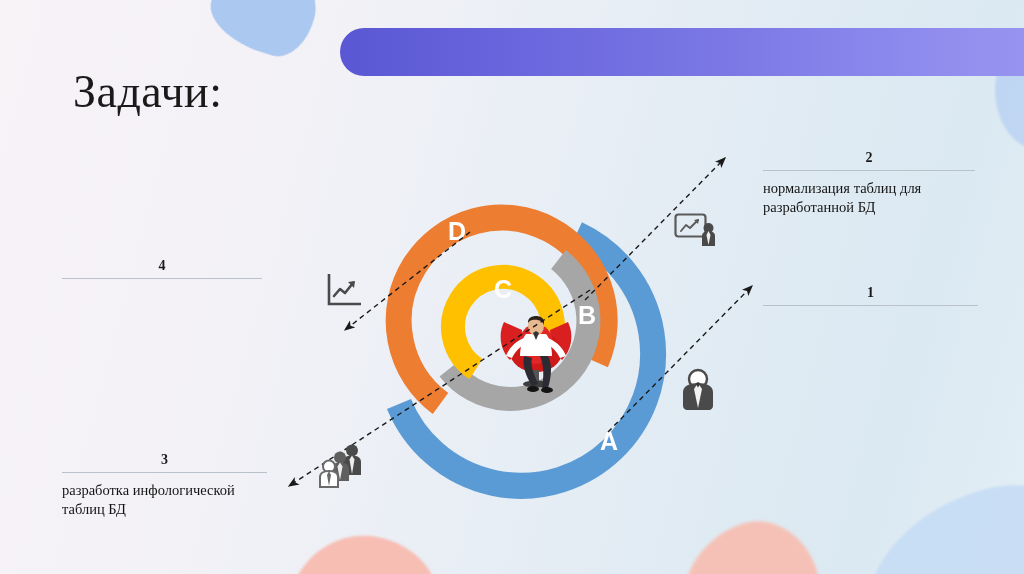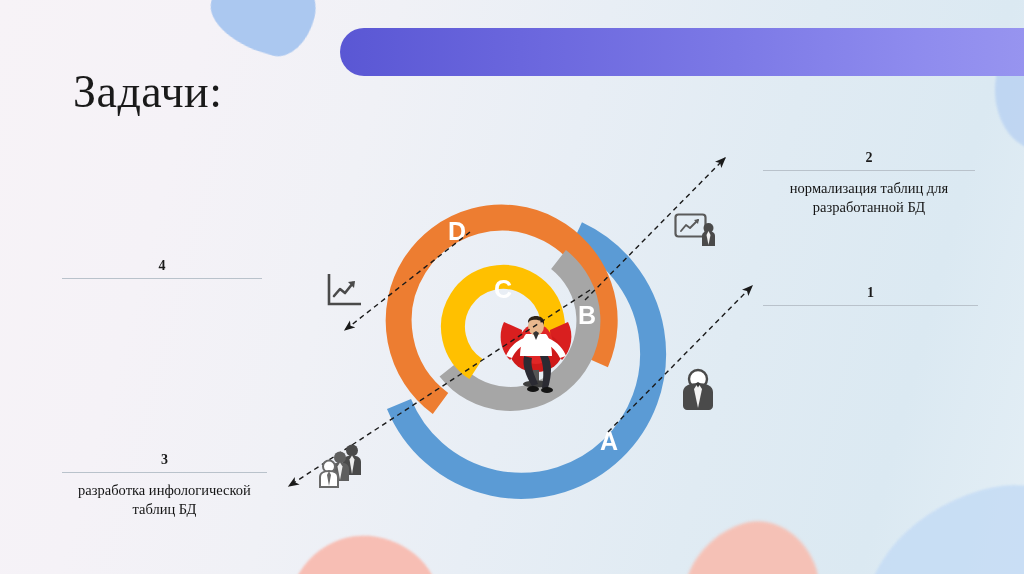--- a/index.html
+++ b/index.html
@@ -126,21 +126,21 @@
     height: 1px;
     background: #b9c2cb;
     margin-top: 4px;
     margin-bottom: 8px;
   }
   .callout .body {
     font-family: "Liberation Serif", serif;
     font-size: 14.5px;
     color: #141414;
     line-height: 19px;
-    text-align: center;
+    text-align: left;
   }
 
   #callout-4 { left: 62px; top: 258px; width: 200px; }
   #callout-3 { left: 62px; top: 452px; width: 205px; }
   #callout-2 { left: 763px; top: 150px; width: 212px; }
   #callout-1 { left: 763px; top: 285px; width: 215px; }
 
   
   #rings {
     position: absolute;

